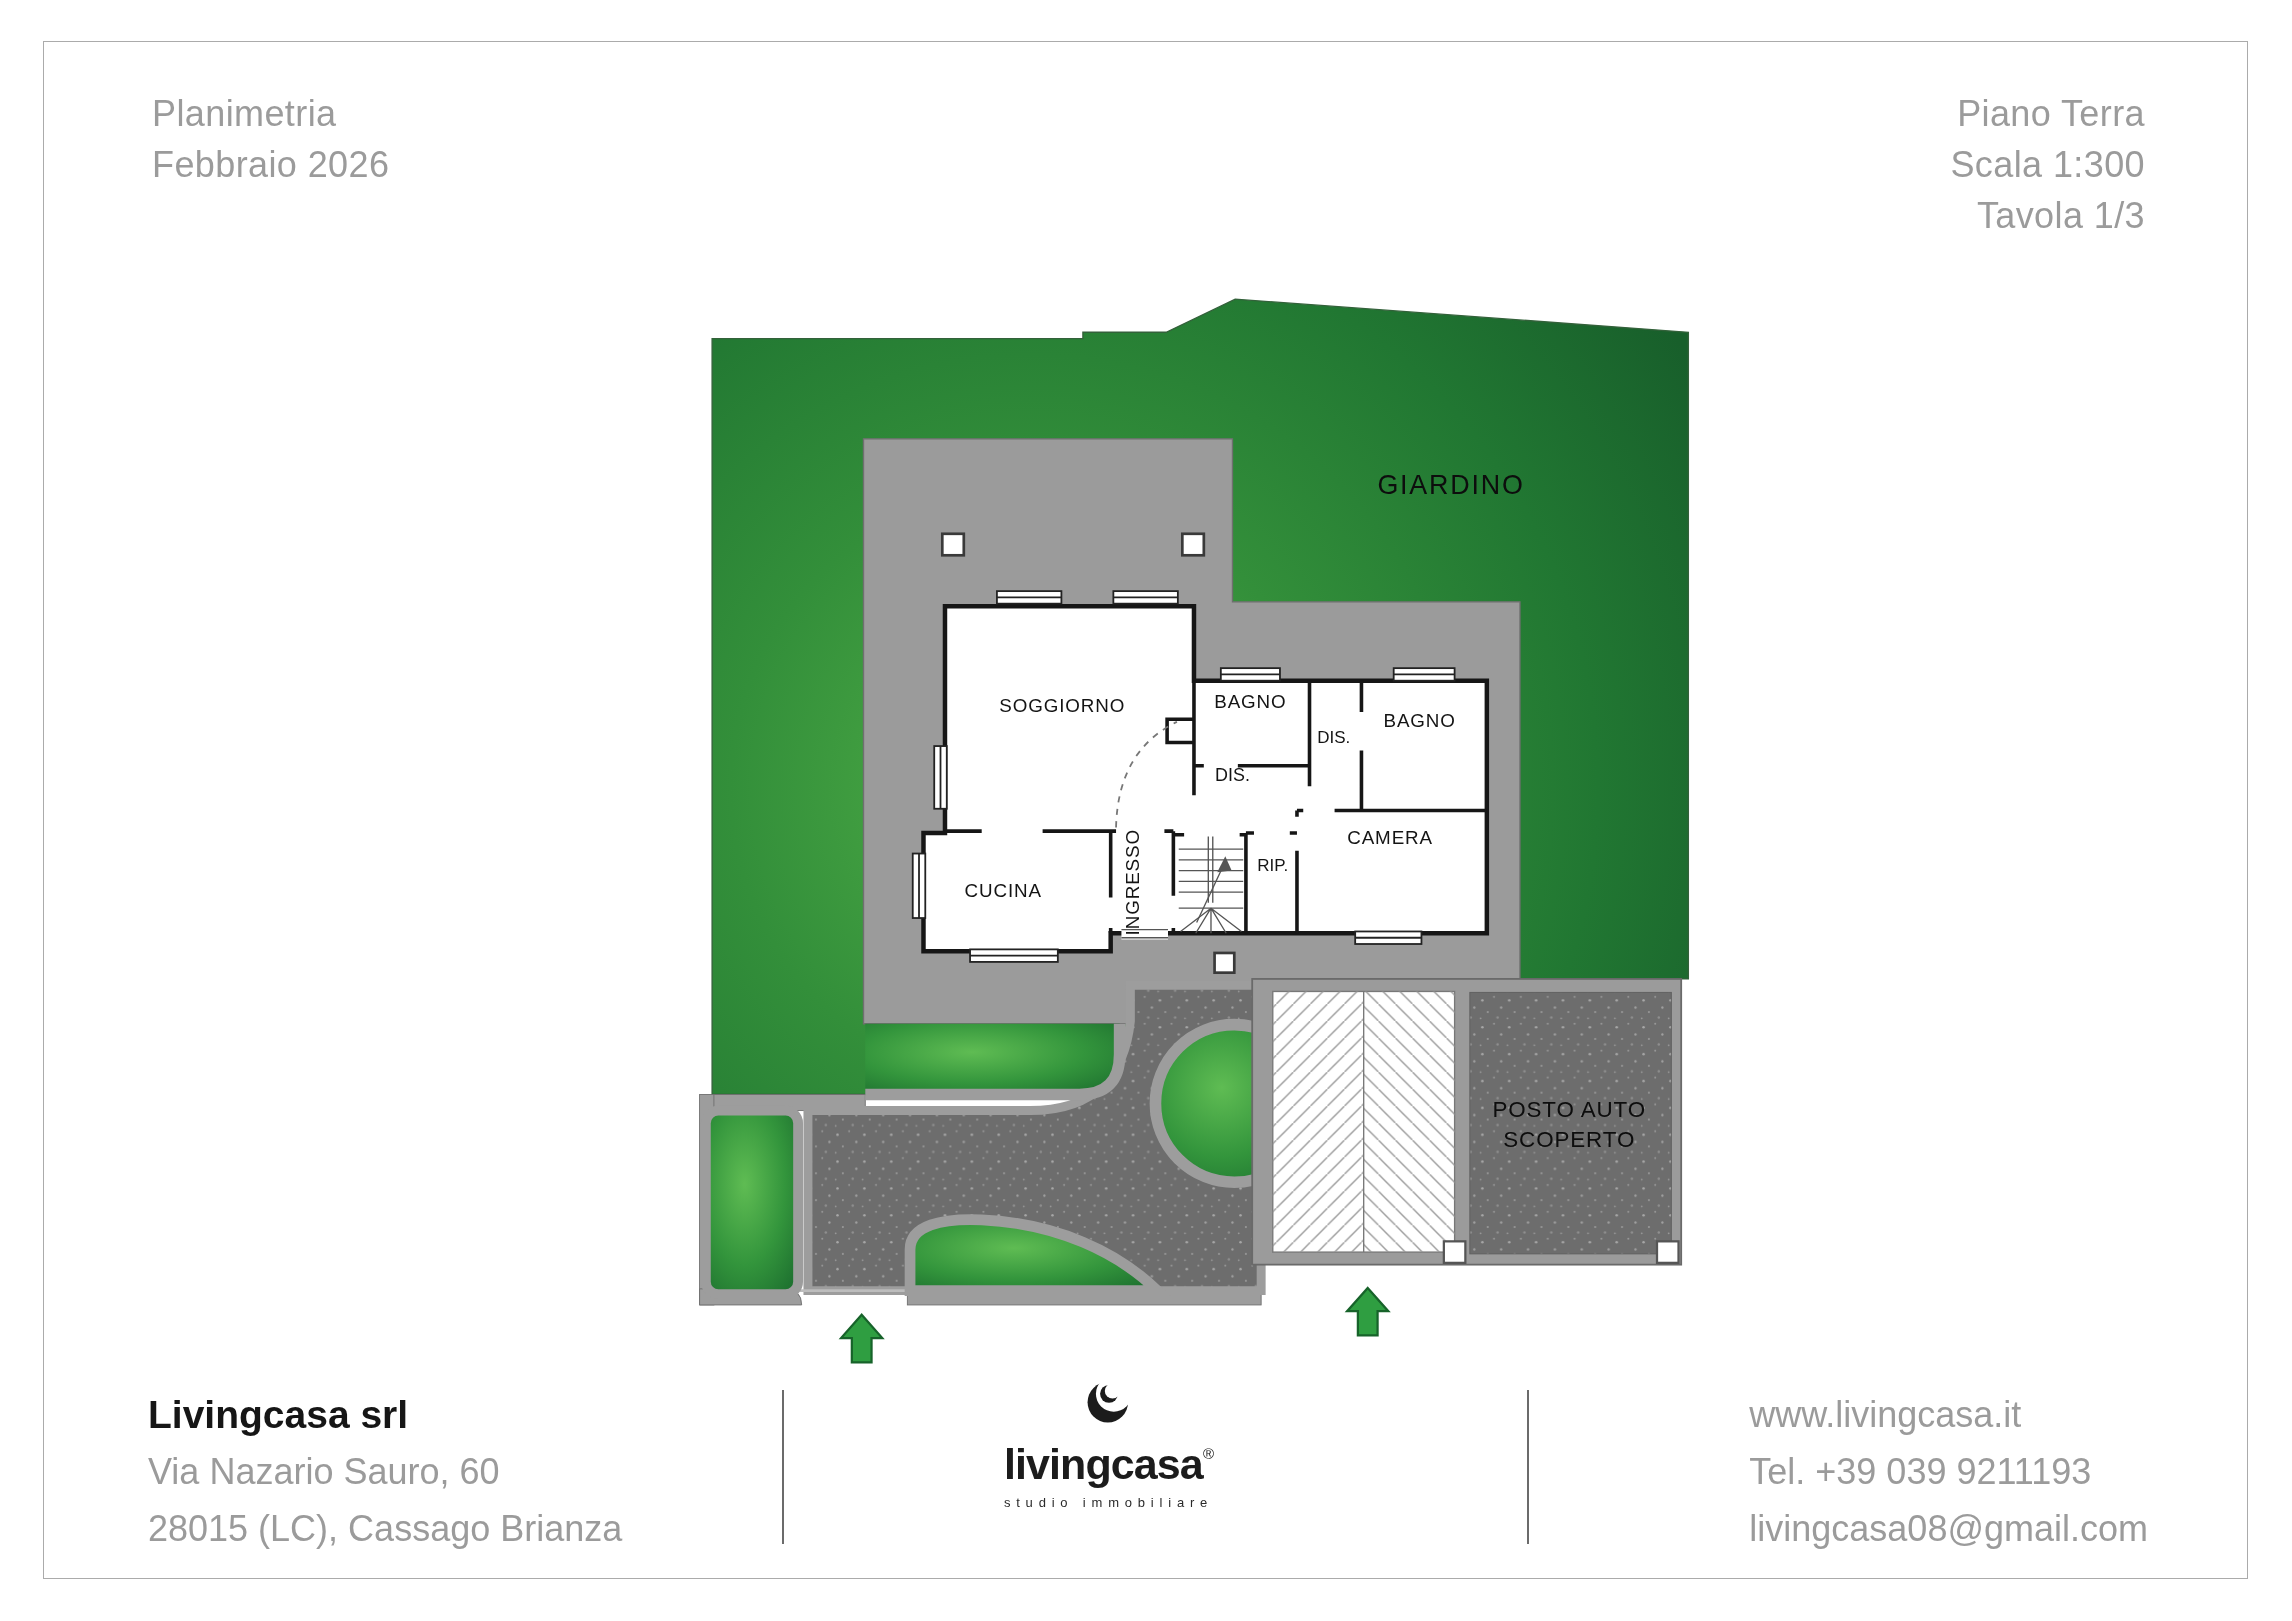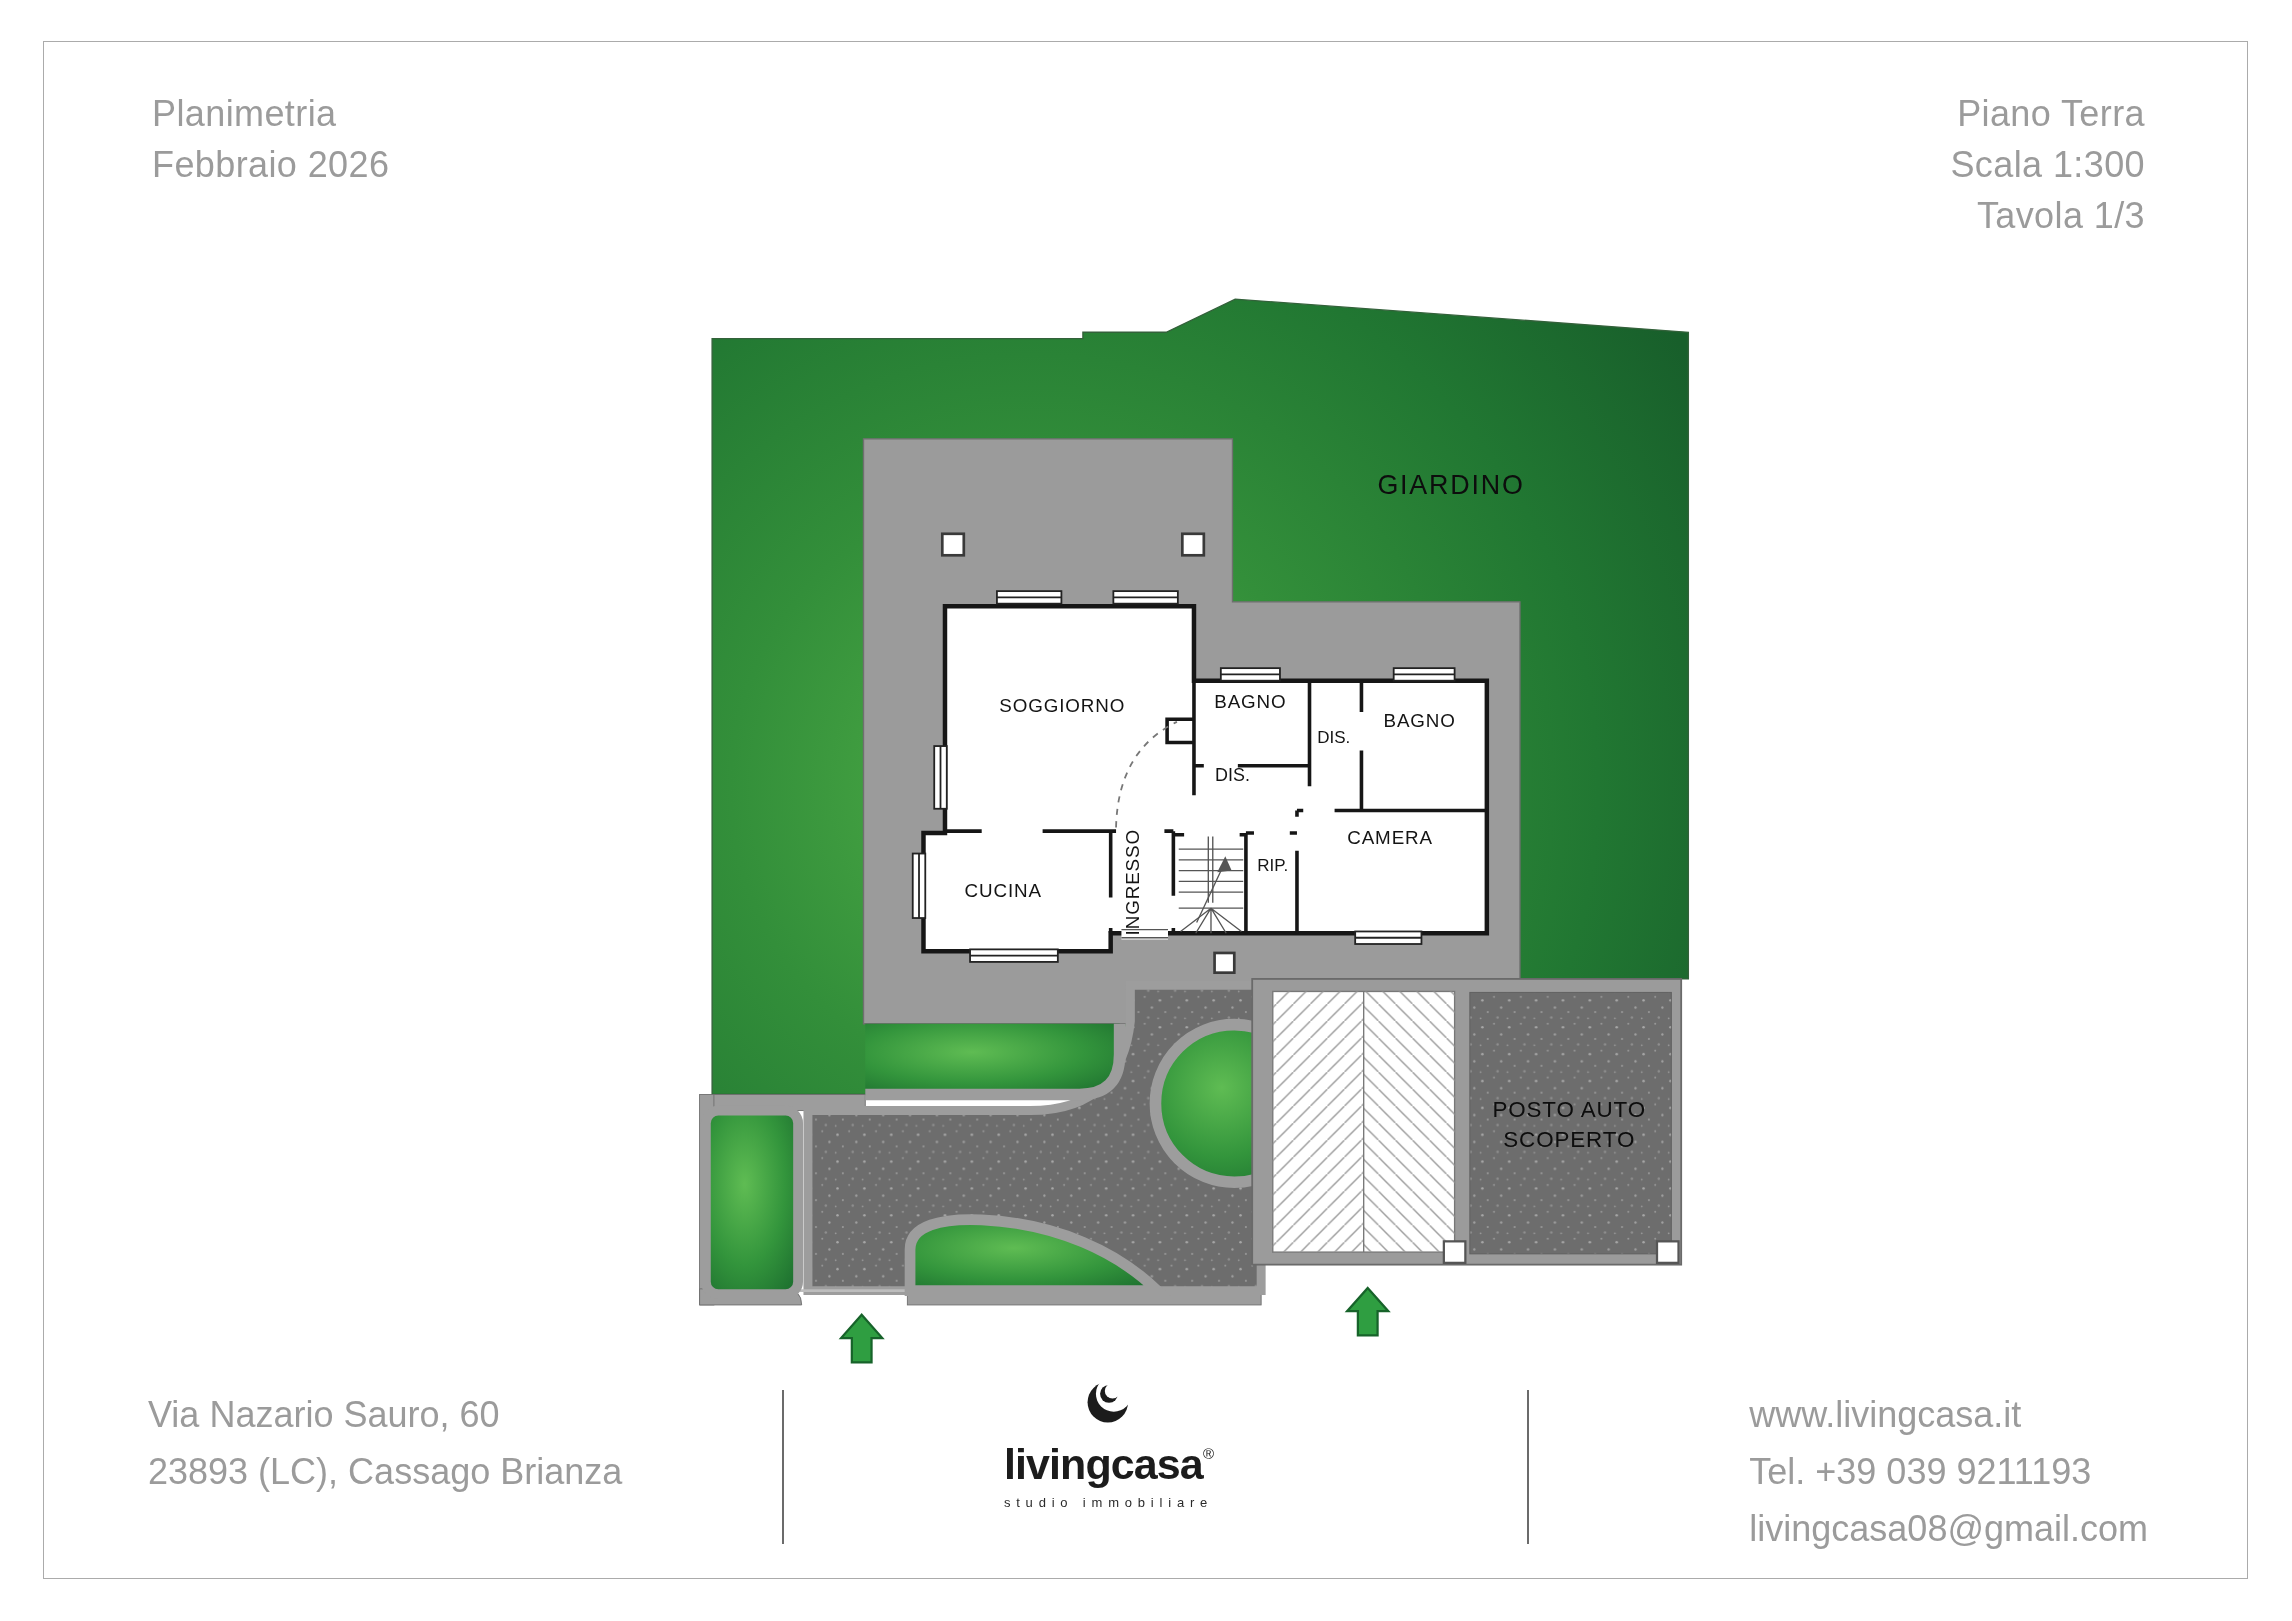--- a/index.html
+++ b/index.html
@@ -175,22 +175,23 @@
   <text x="1376" y="872" font-size="20" fill="#141414" text-anchor="middle">DIS.</text>
   <text x="1272" y="985" font-size="21" fill="#141414" text-anchor="middle" letter-spacing="1" transform="rotate(-90 1272 985)">INGRESSO</text>
   <text x="1120" y="1002" font-size="21" fill="#141414" text-anchor="middle" letter-spacing="1">CUCINA</text>
   <text x="1421" y="972" font-size="19" fill="#141414" text-anchor="middle">RIP.</text>
   <text x="1552" y="942" font-size="21" fill="#141414" text-anchor="middle" letter-spacing="1">CAMERA</text>
   <text x="1752" y="1247" font-size="25" fill="#0d0d0d" text-anchor="middle" letter-spacing="1">POSTO AUTO</text>
   <text x="1752" y="1281" font-size="25" fill="#0d0d0d" text-anchor="middle" letter-spacing="1">SCOPERTO</text>
 </svg>
 
 <div class="ftr ftr-left">
+  <span class="company">Livingcasa srl</span>
   <span>Via Nazario Sauro, 60</span>
-  <span>23893 (LC), Cassago Brianza</span>
+  <span>28015 (LC), Cassago Brianza</span>
 </div>
 
 <div class="divider d1"></div>
 <div class="divider d2"></div>
 
 <div class="logo-block">
   <svg class="logo-crescent" width="86" height="50" viewBox="0 0 100 84">
     <circle cx="48" cy="44" r="34" fill="#1c1c1c"></circle>
     <circle cx="58" cy="30" r="30" fill="#ffffff"></circle>
     <circle cx="50" cy="30" r="15" fill="#1c1c1c"></circle>

